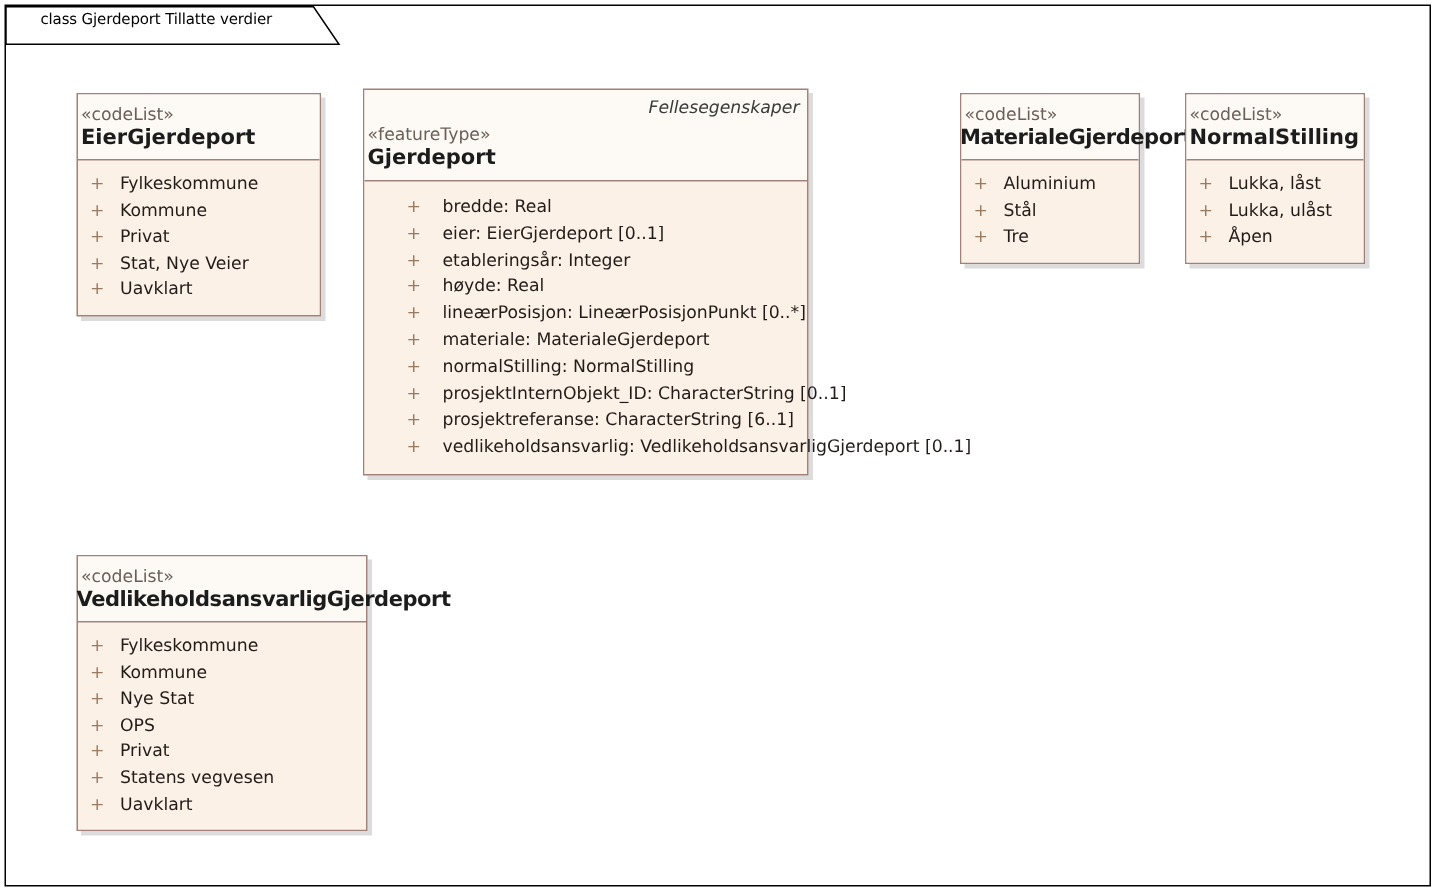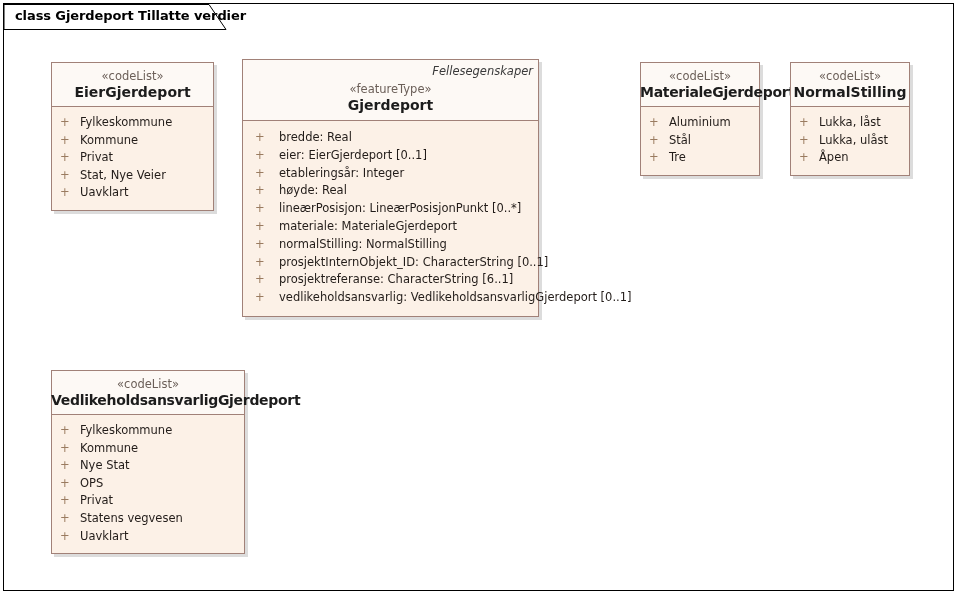--- a/index.html
+++ b/index.html
@@ -35,43 +35,43 @@
     height: 25px;
     width: 225px;
   }
   #diagram-title-tab .tab-shape {
     position: absolute;
     left: 0;
     top: 0;
   }
   #diagram-title-tab .tab-label {
     position: absolute;
-    left: 11px;
+    left: 23px;
     top: 4px;
-    font-size: 13px;
-    font-weight: bold;
+    font-size: 10px;
+    font-weight: normal;
     color: #000000;
     white-space: nowrap;
     letter-spacing: -0.1px;
   }
 
   
   .uml-box {
     position: absolute;
     box-sizing: border-box;
     border: 1px solid #a18178;
     background: #fdf9f5;
     box-shadow: 3px 3px 0 0 #dcdcdc;
   }
   .uml-box .box-header {
     position: relative;
     box-sizing: border-box;
     background: #fdf9f5;
     border-bottom: 1px solid #a18178;
-    text-align: center;
+    text-align: left;
     padding: 6px 2px 6px 2px;
   }
   .uml-box .box-body {
     box-sizing: border-box;
     background: #fcf1e7;
     padding: 7px 0 8px 0;
   }
   .stereotype {
     display: block;
     font-size: 11.5px;
@@ -122,21 +122,21 @@
   }
 
   
   #box-eiergjerdeport   { left: 47px;  top: 58px;  width: 163px; }
   #box-gjerdeport       { left: 238px; top: 55px;  width: 297px; }
   #box-materiale        { left: 636px; top: 58px;  width: 120px; }
   #box-normalstilling   { left: 786px; top: 58px;  width: 120px; }
   #box-vedlikehold      { left: 47px;  top: 366px; width: 194px; }
 
   #box-gjerdeport .box-header { padding-top: 22px; padding-bottom: 7px; }
-  #box-gjerdeport .attr-row { padding-left: 12px; line-height: 17.8px; }
+  #box-gjerdeport .attr-row { padding-left: 28px; line-height: 17.8px; }
   #box-gjerdeport .attr-vis { width: 24px; }
   #box-gjerdeport .box-body { padding: 8px 0 9px 0; }
 </style>
 </head>
 <body>
 
 <div id="diagram-frame">
 
   <div id="diagram-title-tab">
     <svg class="tab-shape" width="225" height="26" viewBox="0 0 225 26">

